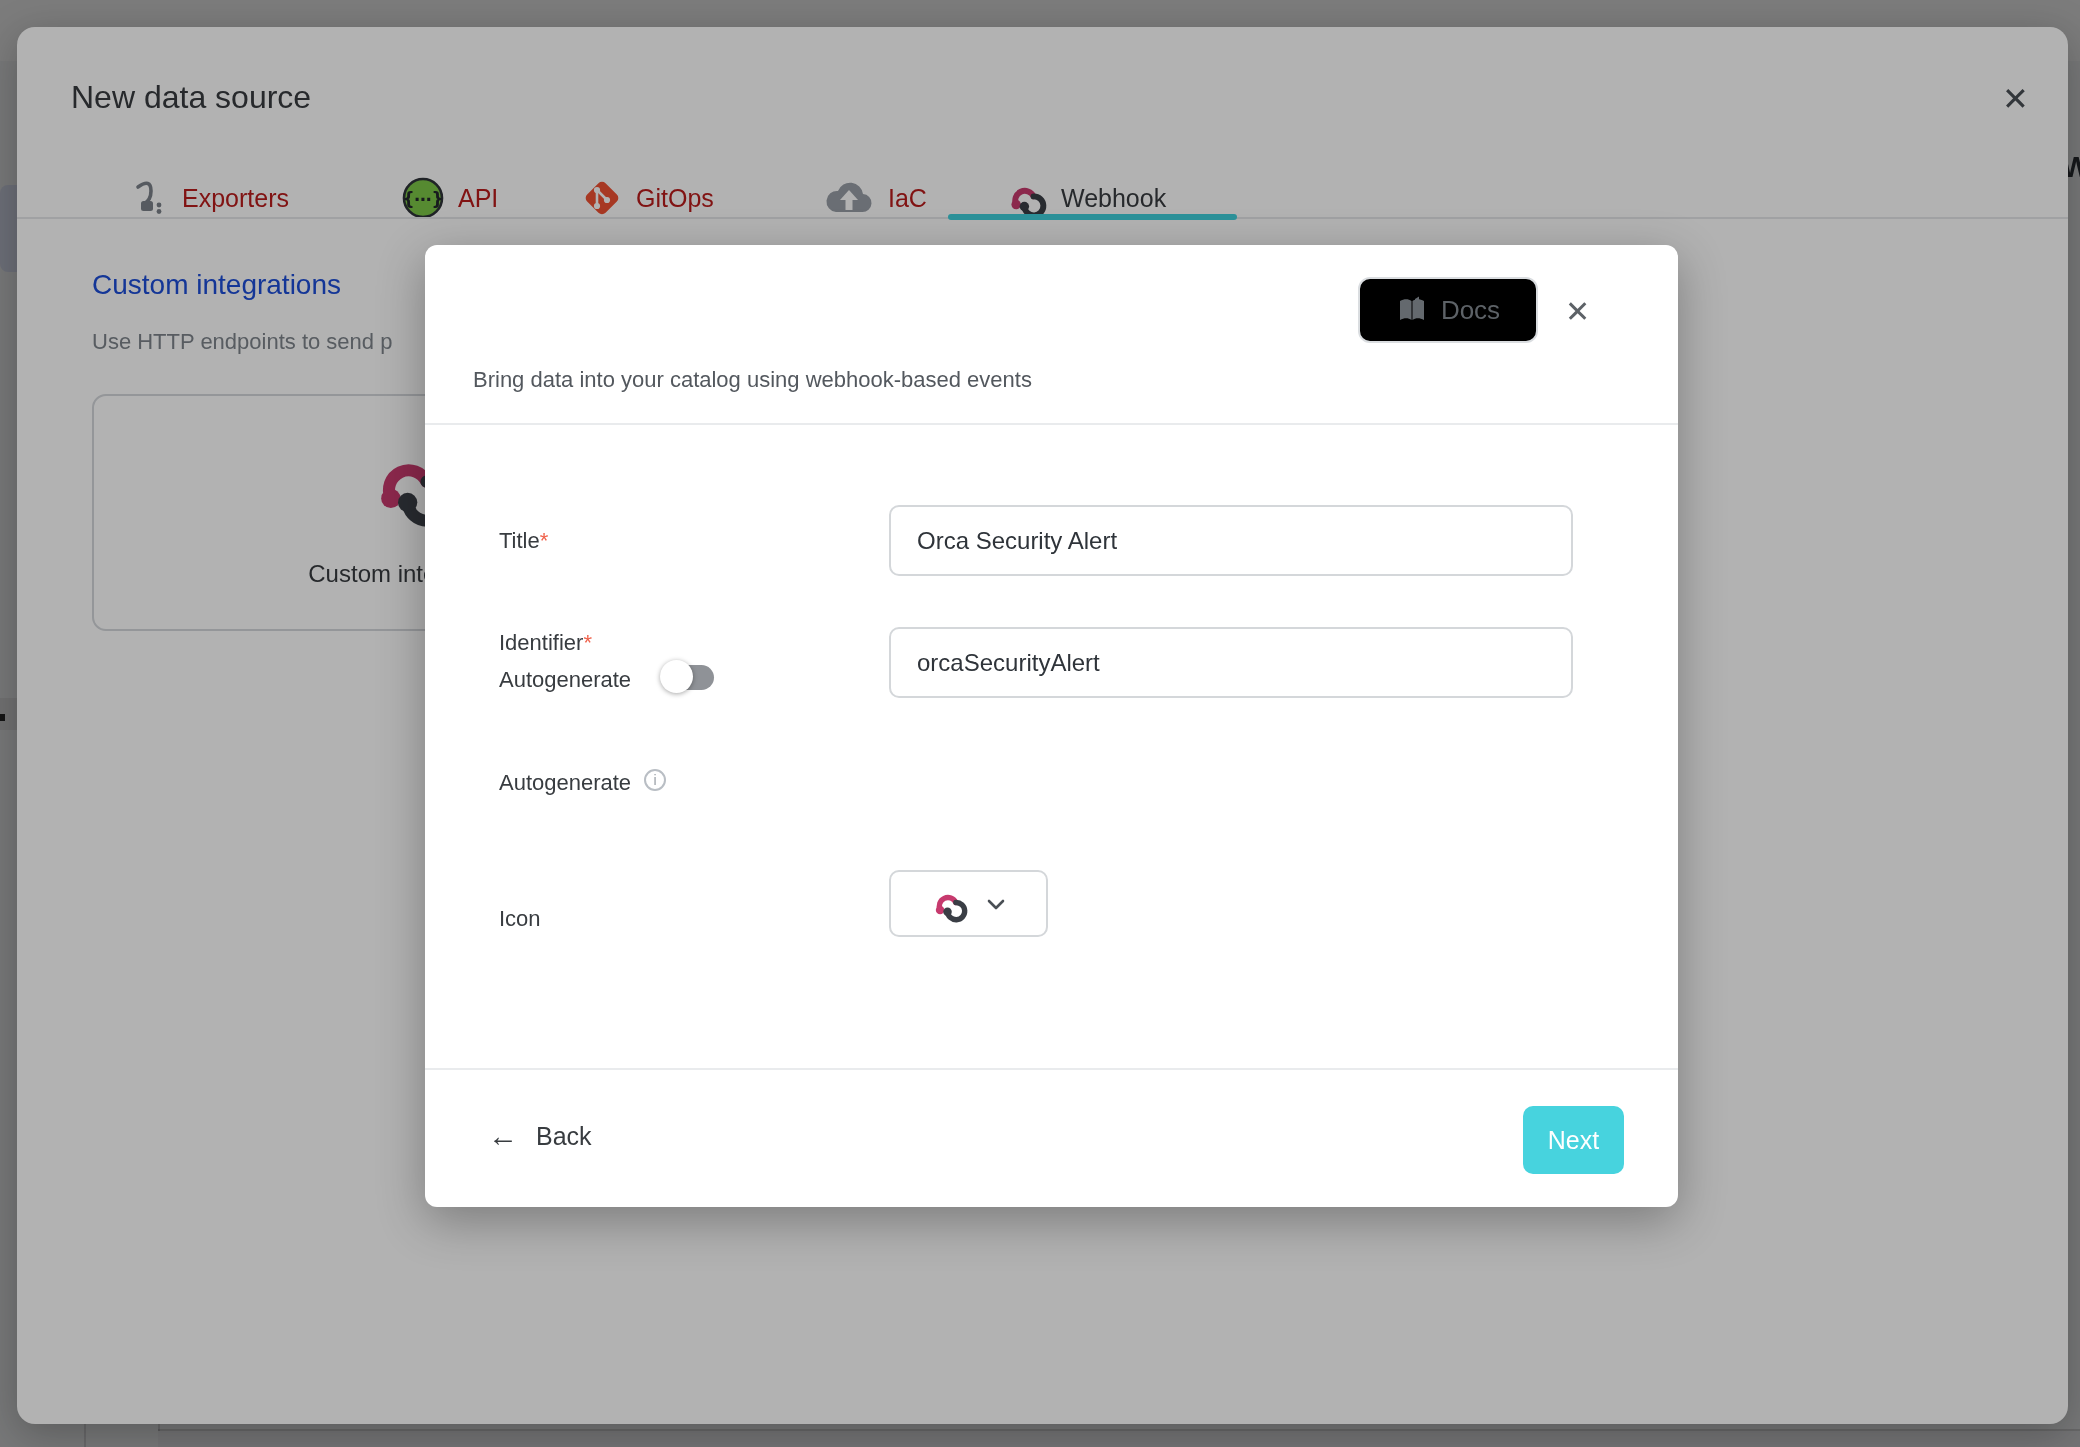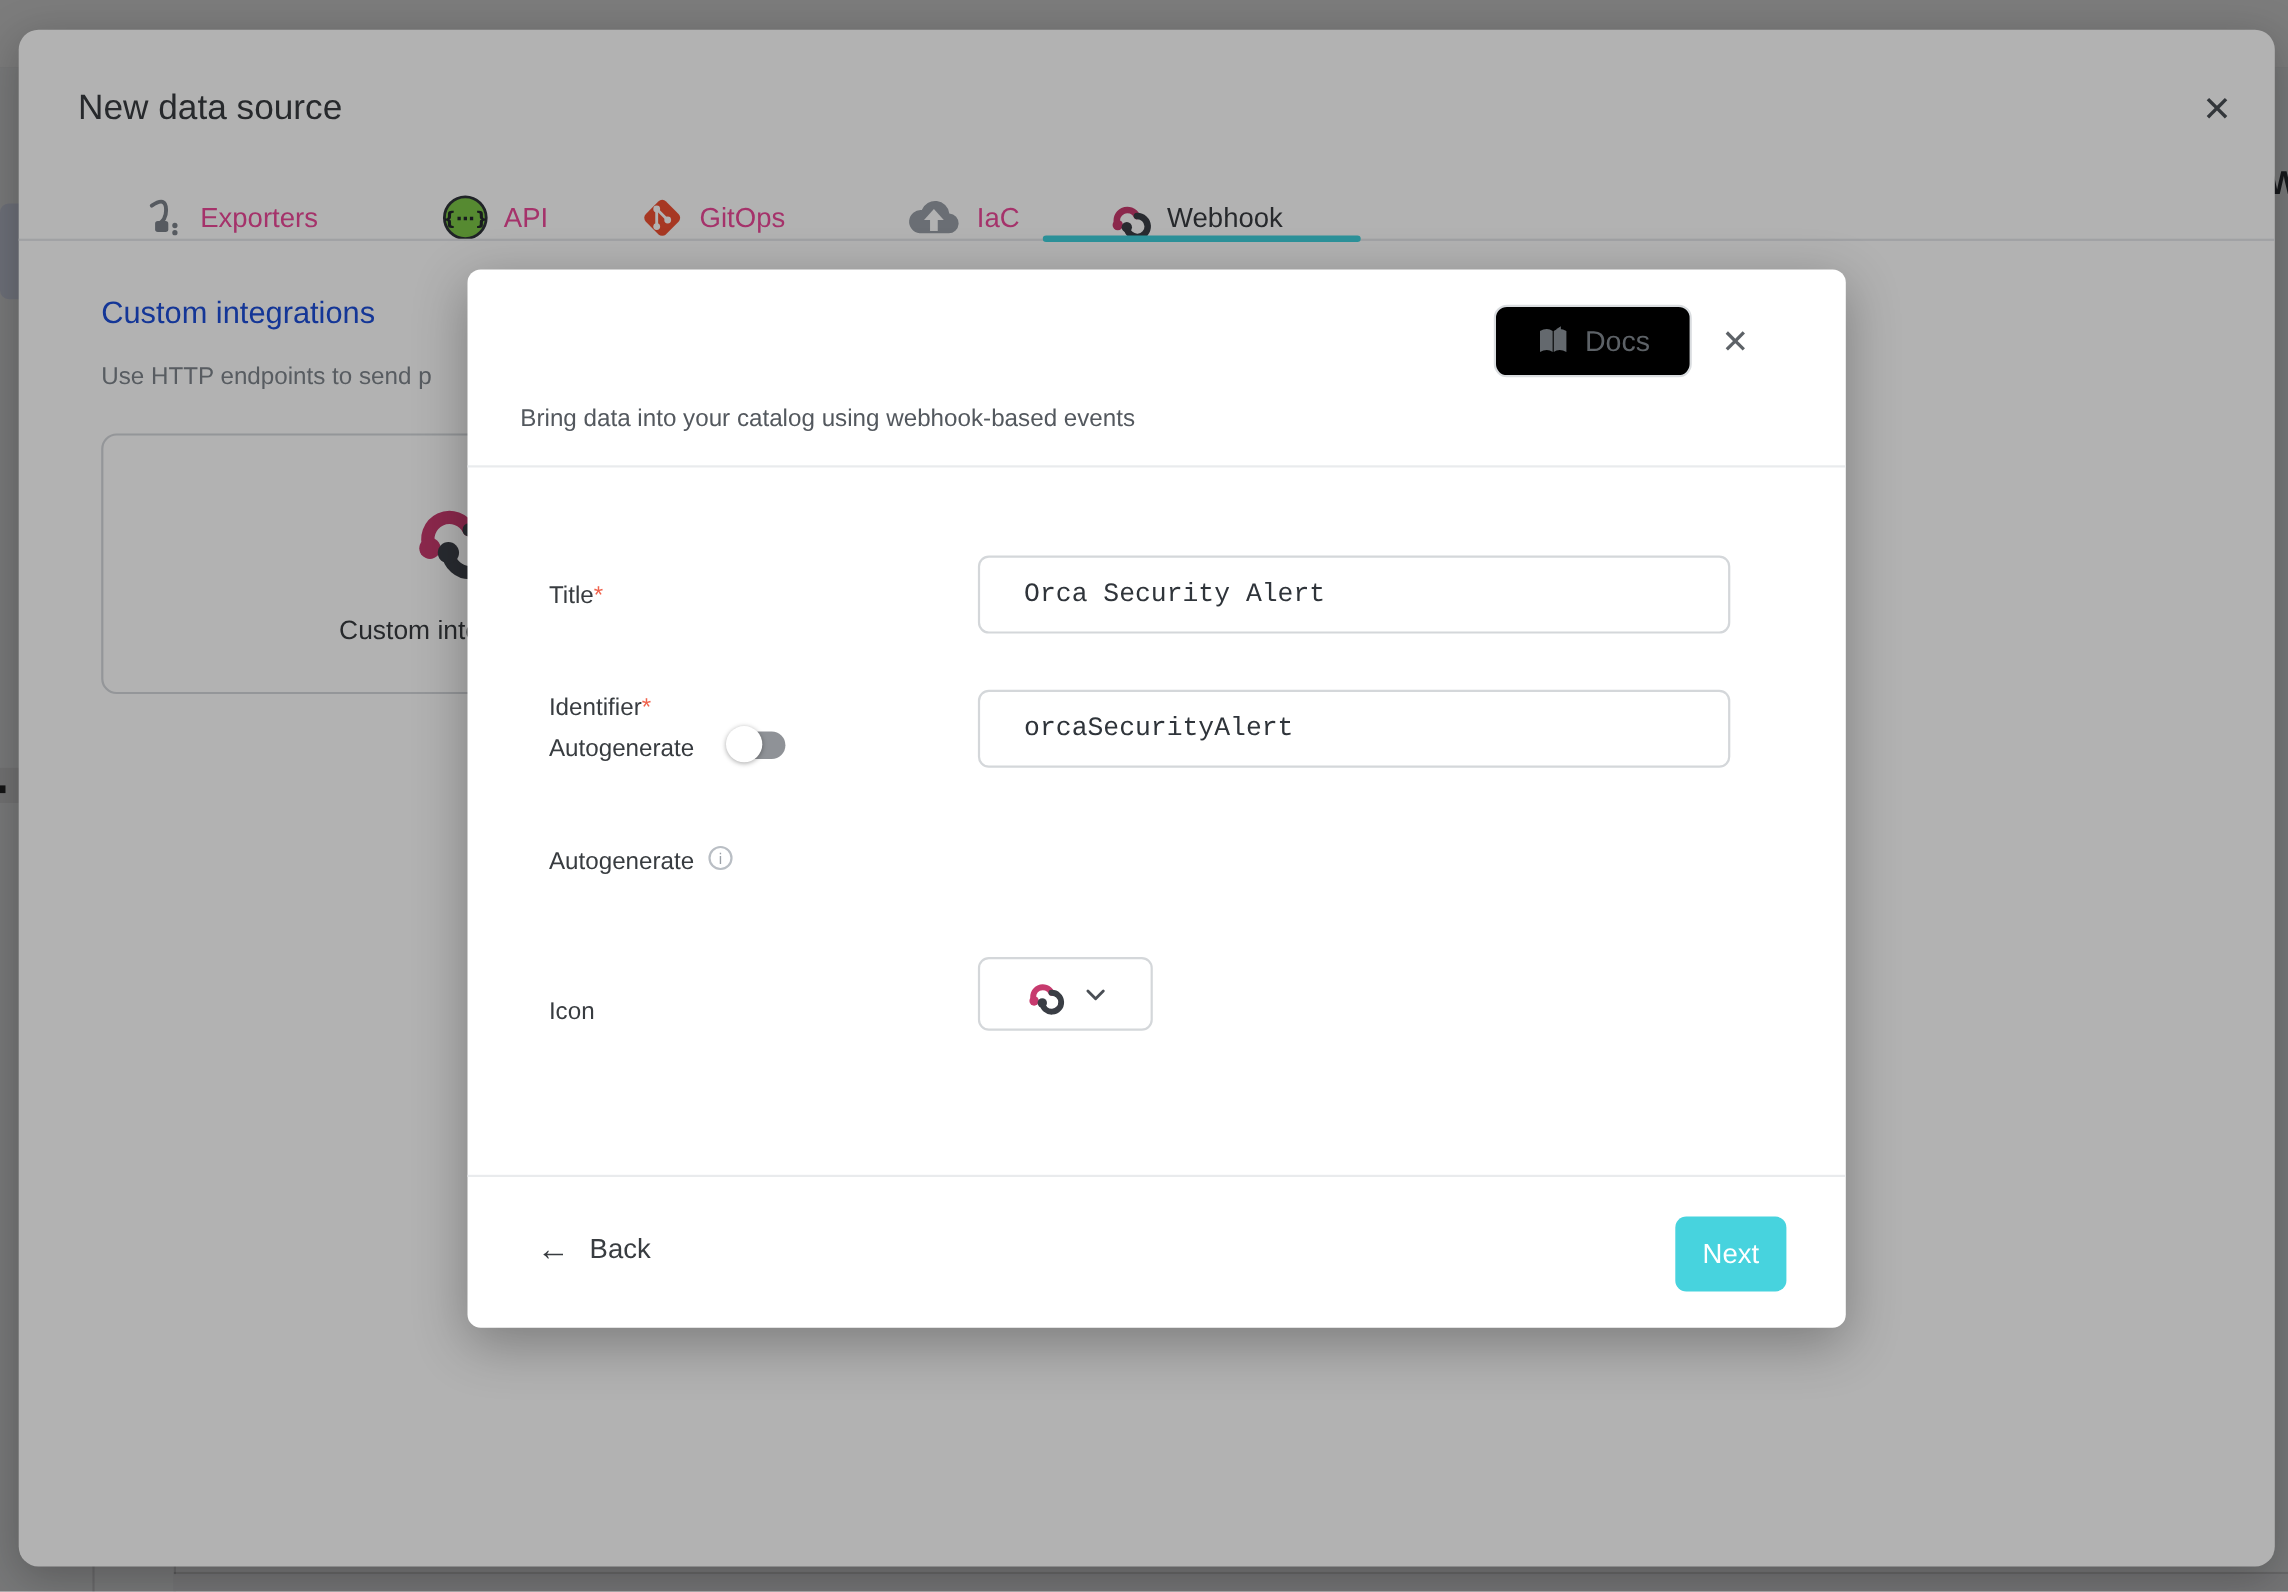--- a/index.html
+++ b/index.html
@@ -25,21 +25,21 @@
   #overlay1{position:absolute;inset:0;background:rgba(0,0,0,0.30);z-index:10;}
   #overlay2{position:absolute;inset:0;background:rgba(0,0,0,0.30);z-index:30;}
 
   
   #datasource-modal{position:absolute;left:17px;top:27px;width:2051px;height:1397px;z-index:20;
     background:#ffffff;border-radius:18px;box-shadow:0 10px 40px rgba(0,0,0,0.25);}
   .ds-title{position:absolute;left:54px;top:52px;font-size:32px;font-weight:500;color:#383c40;}
   .ds-close{position:absolute;left:1985px;top:56px;font-size:32px;color:#4a4f55;cursor:pointer;line-height:1;}
   .tabs-divider{position:absolute;left:0;top:190px;width:2051px;height:2px;background:#e5e7ea;}
   .tab{position:absolute;top:146px;height:50px;display:flex;align-items:center;gap:14px;cursor:pointer;}
-  .tab-label{font-size:25px;color:#ec4899;}
+  .tab-label{font-size:25px;color:#b91c1c;}
   .tab.active .tab-label{color:#383c40;}
   .tab-underline{position:absolute;left:931px;top:187px;width:289px;height:6px;background:#3fd2dd;border-radius:3px;}
   .section-heading{position:absolute;left:75px;top:242px;font-size:28px;font-weight:500;color:#1d4ed8;}
   .section-sub{position:absolute;left:75px;top:302px;font-size:22px;color:#7e858c;white-space:nowrap;}
   .cust-card{position:absolute;left:75px;top:367px;width:634px;height:237px;background:#fff;
     border:2px solid #d4d7db;border-radius:14px;box-sizing:border-box;cursor:pointer;}
   .cust-card .card-icon{position:absolute;left:274px;top:46px;}
   .cust-card .card-label{position:absolute;left:0;top:164px;width:100%;text-align:center;font-size:24px;color:#383c40;}
 
   
@@ -48,22 +48,22 @@
   .im-title{position:absolute;left:48px;top:45px;font-size:34px;font-weight:500;color:#2f343a;}
   .docs-btn{position:absolute;left:933px;top:32px;width:180px;height:66px;border:2px solid #dadde0;border-radius:12px;
     box-sizing:border-box;display:flex;align-items:center;justify-content:center;gap:13px;cursor:pointer;background:#000000;}
   .docs-btn span{font-size:26px;color:#5d6267;}
   .im-close{position:absolute;left:1140px;top:52px;font-size:30px;color:#5d6267;cursor:pointer;line-height:1;}
   .im-subtitle{position:absolute;left:48px;top:122px;font-size:22px;color:#53585e;}
   .im-divider{position:absolute;left:0;top:178px;width:1253px;height:2px;background:#e9ebed;}
   .f-label{position:absolute;left:74px;font-size:22px;color:#383c40;}
   .req{color:#f0634d;}
   .f-input{position:absolute;left:464px;width:684px;height:71px;box-sizing:border-box;
-    border:2px solid #d4d7da;border-radius:10px;padding:0 40px;font-size:24px;color:#2f343a;
-    font-family:Liberation Mono, monospace;outline:none;background:#fff;}
+    border:2px solid #d4d7da;border-radius:10px;padding:0 26px;font-size:24px;color:#2f343a;
+    font-family:Liberation Sans, sans-serif;outline:none;background:#fff;}
   .f-input::placeholder{color:#7c838a;opacity:1;}
   .toggle{position:absolute;left:235px;top:417px;width:76px;height:30px;cursor:pointer;}
   .toggle .track{position:absolute;left:8px;top:3px;width:46px;height:25px;border-radius:13px;background:#8f9297;}
   .toggle .knob{position:absolute;left:0;top:-2px;width:33px;height:33px;border-radius:50%;background:#fff;
     box-shadow:0 1px 5px rgba(0,0,0,0.35);}
   .info-icon{position:absolute;left:219px;top:524px;width:22px;height:22px;border:2px solid #b9bec4;border-radius:50%;
     box-sizing:border-box;color:#9aa0a7;font-size:14px;display:flex;align-items:center;justify-content:center;}
   .icon-dd{position:absolute;left:464px;top:625px;width:159px;height:67px;border:2px solid #d4d7da;border-radius:10px;
     box-sizing:border-box;display:flex;align-items:center;justify-content:center;gap:16px;cursor:pointer;background:#fff;}
   .foot-divider{position:absolute;left:0;top:823px;width:1253px;height:2px;background:#e9ebed;}

